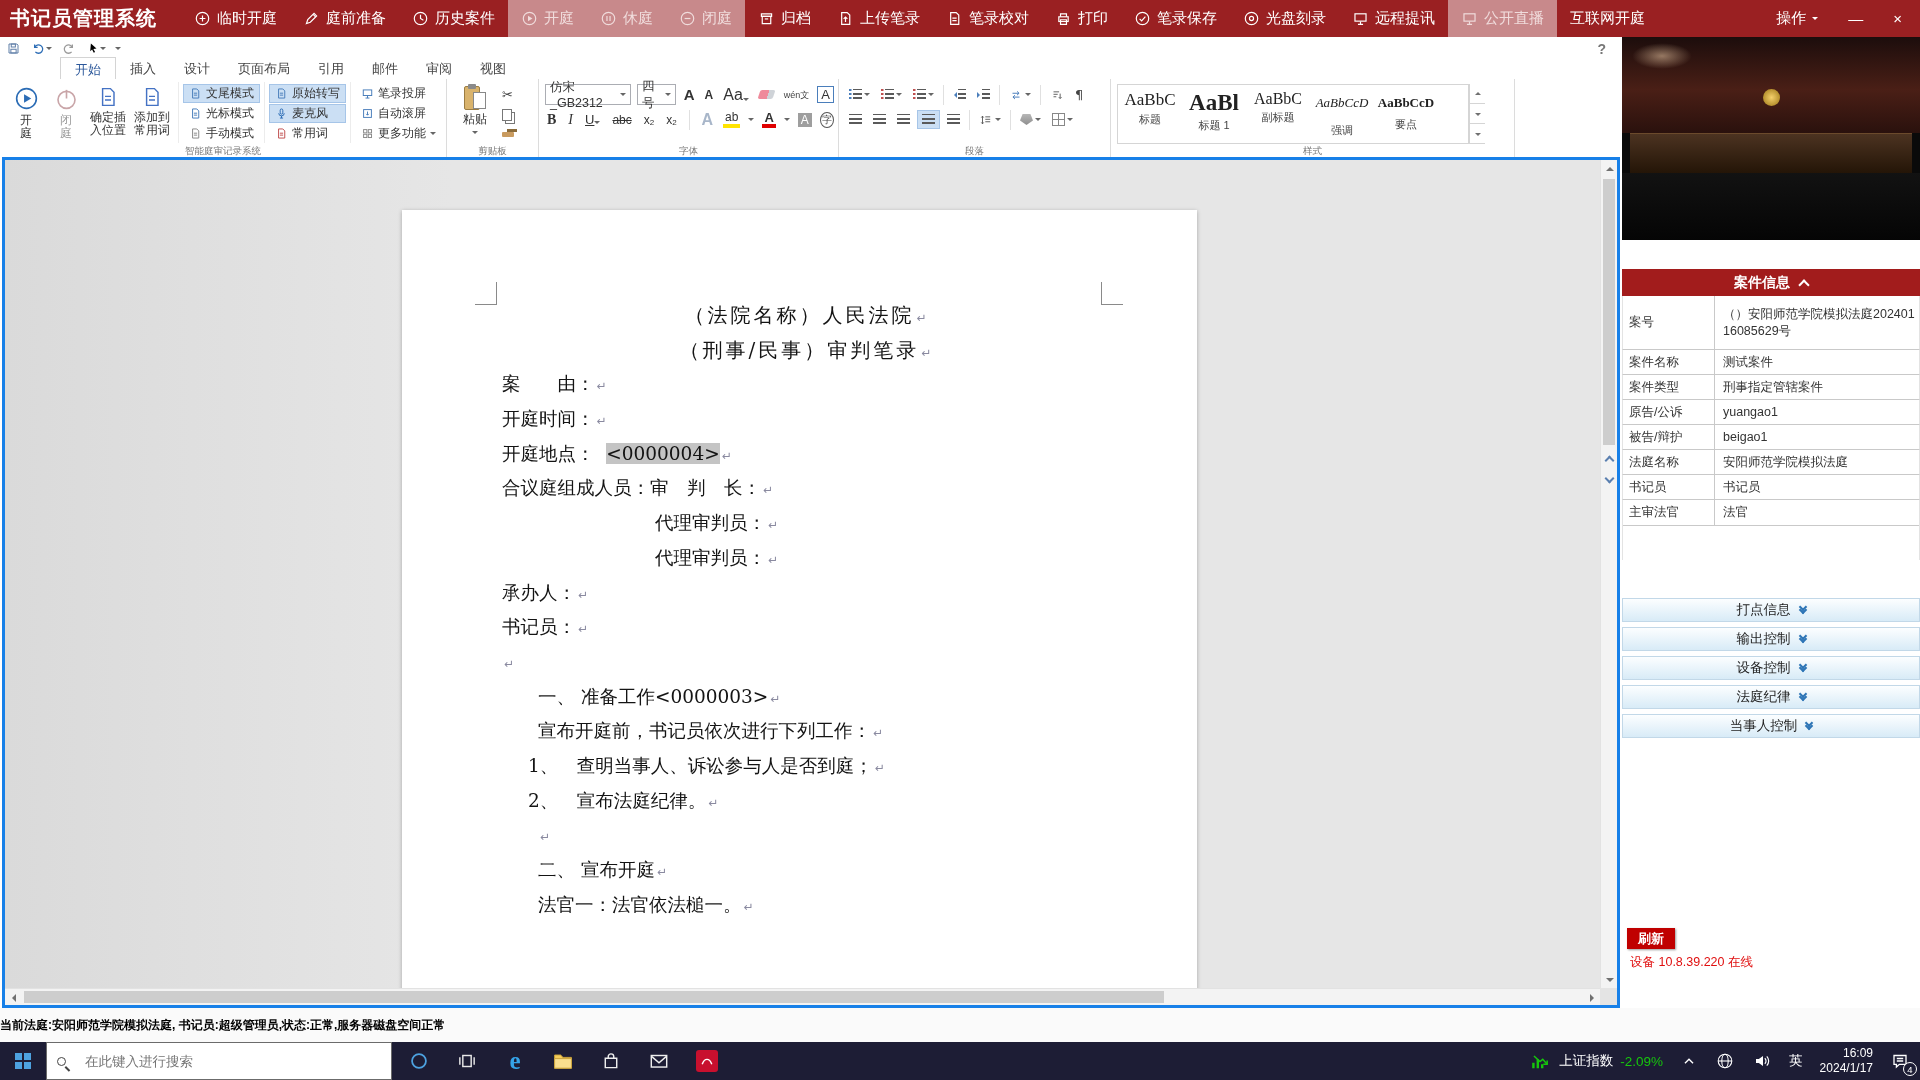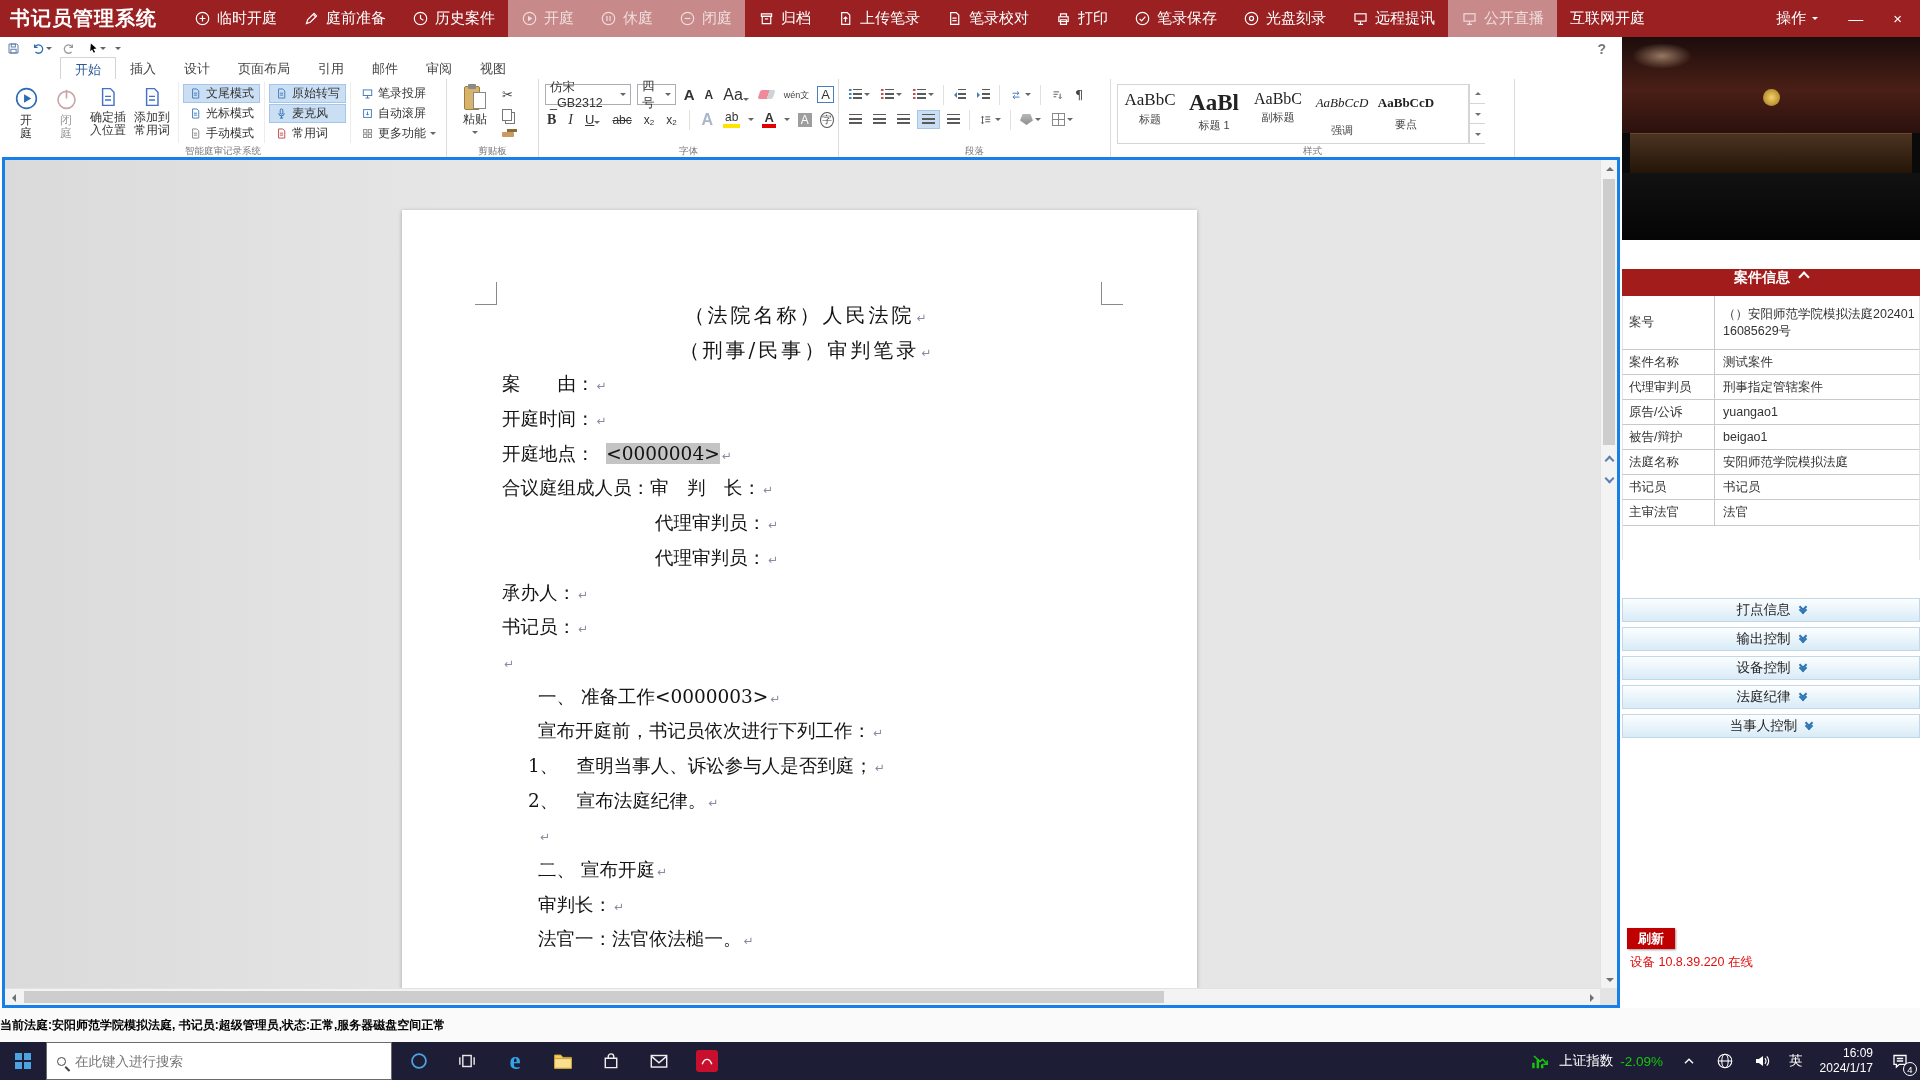--- a/index.html
+++ b/index.html
@@ -109,21 +109,21 @@
 .hscroll{position:absolute;left:0;bottom:0;right:17px;height:17px;background:#f3f3f3;border-top:1px solid #e2e2e2}
 .hthumb{position:absolute;top:2px;bottom:2px;left:19px;width:1140px;background:#cdcdcd}
 
 .rpanel{position:absolute;left:1622px;top:37px;width:298px;height:971px;background:#fff}
 .video{position:absolute;left:0;top:0;width:298px;height:203px;background:#0a0a0a;overflow:hidden}
 .v-curtain{position:absolute;left:0;top:0;right:0;height:96px;background:linear-gradient(#1c0d0c,#4a1f16 55%,#2a110d)}
 .v-glow{position:absolute;left:10px;top:6px;width:60px;height:26px;background:radial-gradient(rgba(255,220,180,.5),transparent 70%)}
 .v-emblem{position:absolute;left:141px;top:52px;width:17px;height:17px;border-radius:50%;background:radial-gradient(#f4d06b,#9a7414)}
 .v-bench{position:absolute;left:8px;top:96px;right:8px;height:40px;background:linear-gradient(#4c3321,#241507);border-top:1px solid #6b4a2c}
 .v-floor{position:absolute;left:0;top:136px;right:0;bottom:0;background:linear-gradient(#121212,#050505)}
-.cihead{position:absolute;left:0;top:232px;width:298px;height:27px;background:#a21c1c;color:#fff;display:flex;align-items:flex-start;justify-content:center;gap:10px;font-size:14px;font-weight:bold;cursor:pointer}
+.cihead{position:absolute;left:0;top:232px;width:298px;height:27px;background:#a21c1c;color:#fff;display:flex;align-items:center;justify-content:center;gap:10px;font-size:14px;font-weight:bold;cursor:pointer}
 .chevup2{width:8px;height:8px;border-left:2px solid #fff;border-top:2px solid #fff;transform:rotate(45deg);margin-top:4px}
 .citable{position:absolute;left:0;top:259px;width:298px;border-bottom:1px solid #c9c9c9}
 .crow{display:flex;border-bottom:1px solid #c9c9c9;border-left:1px solid #e3e3e3;border-right:1px solid #e3e3e3;background:#fff}
 .crow:last-child{border-bottom:none}
 .clab{width:92px;border-right:1px solid #c9c9c9;font-size:12.5px;color:#333;display:flex;align-items:center;padding-left:6px;flex-shrink:0}
 .cval{flex:1;font-size:12.5px;color:#333;display:flex;align-items:center;padding:3px 4px 3px 8px;word-break:break-all;line-height:17px}
 .h25{height:25px}.h54{height:54px}
 .ciext{position:absolute;left:0;top:463px;width:298px;height:60px;border-left:1px solid #e3e3e3;border-right:1px solid #e3e3e3}
 .accwrap{position:absolute;left:0;top:561px;width:298px}
 .acc{height:24px;margin-bottom:5px;background:linear-gradient(#fcfeff,#d8ebf7);border:1px solid #c2d8e8;display:flex;align-items:center;justify-content:center;gap:9px;font-size:13.5px;color:#222;cursor:pointer}
@@ -131,21 +131,21 @@
 .dchev .chev2{width:6px;height:6px;border-color:#2e75b6;margin-top:-3px}
 .refresh{position:absolute;left:5px;top:891px;width:48px;height:21px;background:#c00000;color:#fff;font-size:13px;font-weight:bold;display:flex;align-items:center;justify-content:center;cursor:pointer;box-shadow:1px 1px 2px rgba(0,0,0,.4)}
 .device{position:absolute;left:8px;top:917px;color:#e01010;font-size:12.5px}
 
 .statusbar{position:absolute;left:0;top:1008px;width:1920px;height:34px;background:#fafafa;display:flex;align-items:center;padding-left:0;font-size:12px;font-weight:bold;color:#000}
 
 .taskbar{position:absolute;left:0;top:1042px;width:1920px;height:38px;background:#1d1d35;display:flex;align-items:center;color:#fff}
 .tstart{width:46px;height:38px;display:flex;align-items:center;justify-content:center;cursor:pointer}
 .winlogo{display:grid;grid-template-columns:7px 7px;grid-template-rows:7px 7px;gap:1.5px}
 .winlogo span{background:#4da2e0}
-.tsearch{width:346px;height:38px;background:#fff;border:1px solid #6b6b6b;display:flex;align-items:center;gap:9px;padding:0 10px}
+.tsearch{width:346px;height:38px;background:#fff;border:1px solid #6b6b6b;display:flex;align-items:center;gap:19px;padding:0 10px}
 .tsearch input{border:none;outline:none;font-size:13.5px;color:#333;width:270px;font-family:"Liberation Sans",sans-serif;background:transparent}
 .mag{width:9px;height:9px;border:1.7px solid #444;border-radius:50%;position:relative}
 .mag::after{content:"";position:absolute;left:8px;top:8px;width:6px;height:1.7px;background:#444;transform:rotate(45deg);transform-origin:0 0}
 .ticons{display:flex;align-items:center;gap:22px;margin-left:14px}
 .ticons .ti{cursor:pointer;display:flex;align-items:center;justify-content:center;width:26px;height:30px}
 .edgee{font-family:"Liberation Serif",serif;font-weight:bold;font-size:25px;color:#35a3e8;line-height:26px}
 .redapp{width:22px;height:22px;background:#c8102e;border-radius:3px;display:flex;align-items:center;justify-content:center}
 .tray{margin-left:auto;display:flex;align-items:center;gap:17px;padding-right:10px}
 .stock{display:flex;align-items:center;gap:7px;cursor:pointer}
 .stock .lbl{font-size:13.5px;color:#fff}
@@ -741,21 +741,20 @@
           <div class="dl in153"><span>代理审判员：</span><span class="pil">↵</span></div>
           <div class="dl"><span>承办人：</span><span class="pil">↵</span></div>
           <div class="dl"><span>书记员：</span><span class="pil">↵</span></div>
           <div class="dl"><span></span><span class="pil">↵</span></div>
           <div class="dl in36"><span>一、 准备工作&lt;0000003&gt;</span><span class="pil">↵</span></div>
           <div class="dl in36"><span>宣布开庭前，书记员依次进行下列工作：</span><span class="pil">↵</span></div>
           <div class="dl in26"><span>1、　查明当事人、诉讼参与人是否到庭；</span><span class="pil">↵</span></div>
           <div class="dl in26"><span>2、　宣布法庭纪律。</span><span class="pil">↵</span></div>
           <div class="dl in36"><span></span><span class="pil">↵</span></div>
           <div class="dl in36"><span>二、 宣布开庭</span><span class="pil">↵</span></div>
-          <div class="dl in36"><span>审判长：</span><span class="pil">↵</span></div>
           <div class="dl in36"><span>法官一：法官依法槌一。</span><span class="pil">↵</span></div>
         </div>
       </div>
     </div>
     <div class="vscroll">
       <div class="sbtn" style="top:0">
           <span class="tri-u"></span>
         </div>
       <div class="vthumb"></div>
       <div class="sbtn" style="top:292px">
@@ -794,21 +793,21 @@
     <div class="citable">
       <div class="crow h54">
           <div class="clab">案号</div>
           <div class="cval">（）安阳师范学院模拟法庭20240116085629号</div>
         </div>
       <div class="crow h25">
           <div class="clab">案件名称</div>
           <div class="cval">测试案件</div>
         </div>
       <div class="crow h25">
-          <div class="clab">代理审判员</div>
+          <div class="clab">案件类型</div>
           <div class="cval">刑事指定管辖案件</div>
         </div>
       <div class="crow h25">
           <div class="clab">原告/公诉</div>
           <div class="cval">yuangao1</div>
         </div>
       <div class="crow h25">
           <div class="clab">被告/辩护</div>
           <div class="cval">beigao1</div>
         </div>

